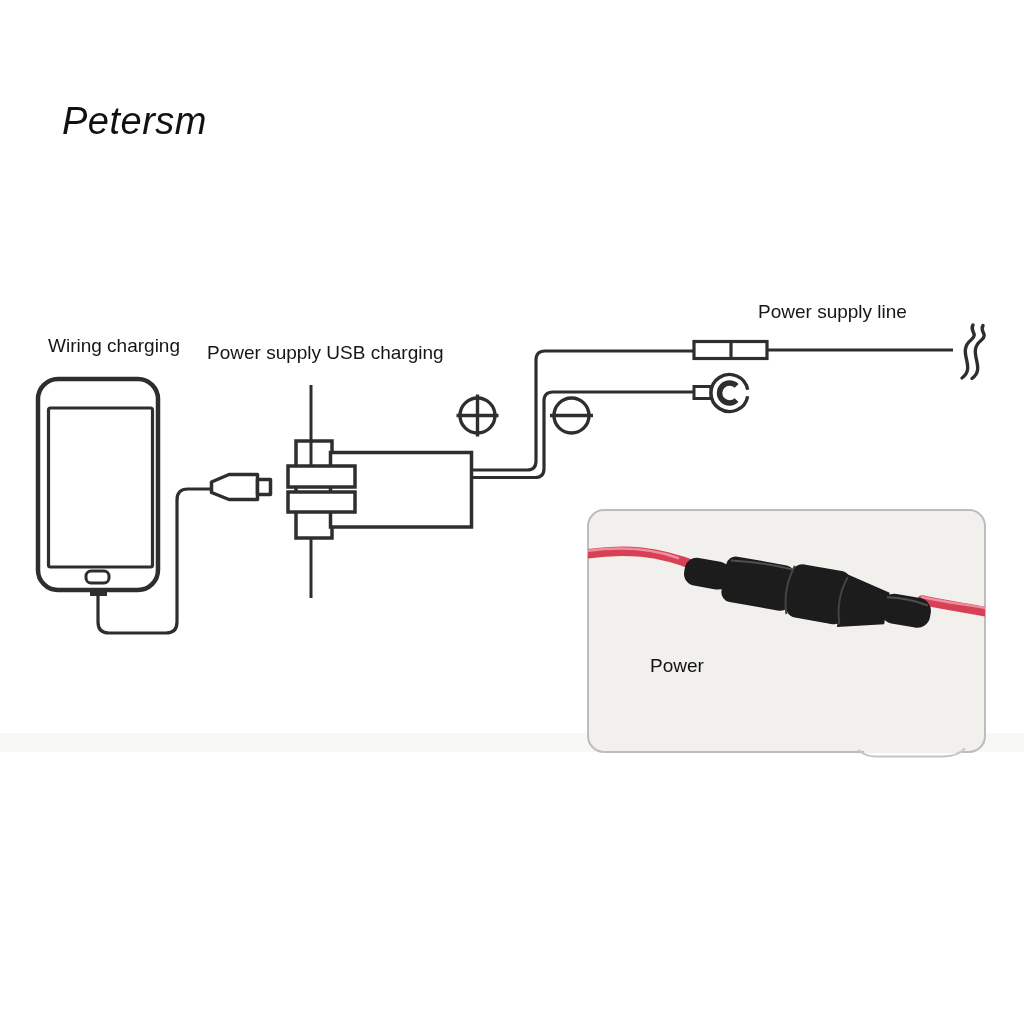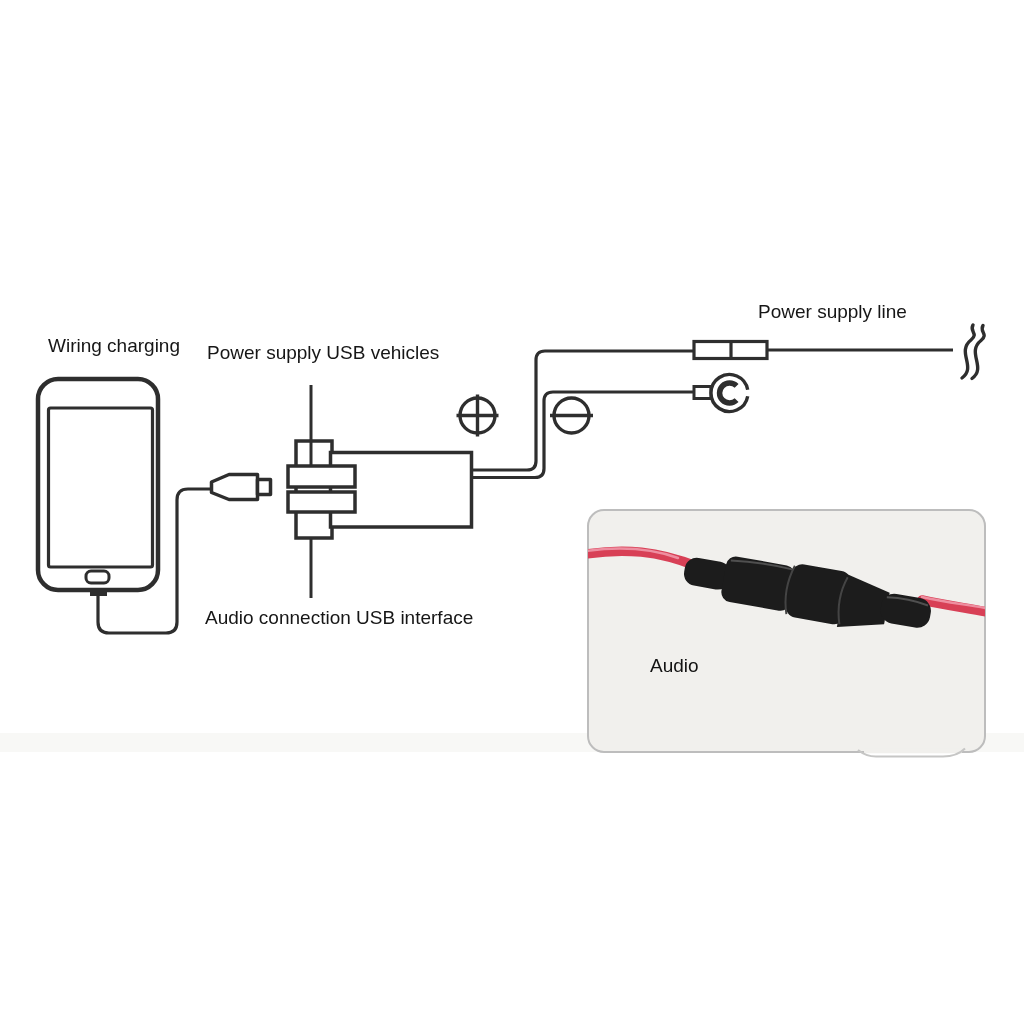--- a/index.html
+++ b/index.html
@@ -126,27 +126,27 @@
         </g>
       </g>
 
       <g>
         <rect x="864" y="748.8" width="98" height="4.5" fill="#f1f0ed"></rect>
         <path d="M 858 750 Q 866 756.5 876 756.5 L 943 756.5 Q 957 756.5 965 748.5" fill="none" stroke="#c6c6c5" stroke-width="2"></path>
       </g>
     </g>
   </svg>
 
+  <div class="watermark">Petersm</div>
 
   <div class="label" style="left:48px;top:335px;">Wiring charging</div>
 
-  <div class="label" style="left:207px;top:342px;">Power supply USB vehicles</div>
+  <div class="label" style="left:207px;top:342px;">Power supply USB charging</div>
 
   <div class="label" style="left:758px;top:301px;">Power supply line</div>
 
 
-  <div class="label" style="left:205px;top:607px;">Audio connection USB interface</div>
 
   <div class="caption">
-    <div>Audio</div>
+    <div>Power</div>
   </div>
 
 </div>
 
 </body></html>

